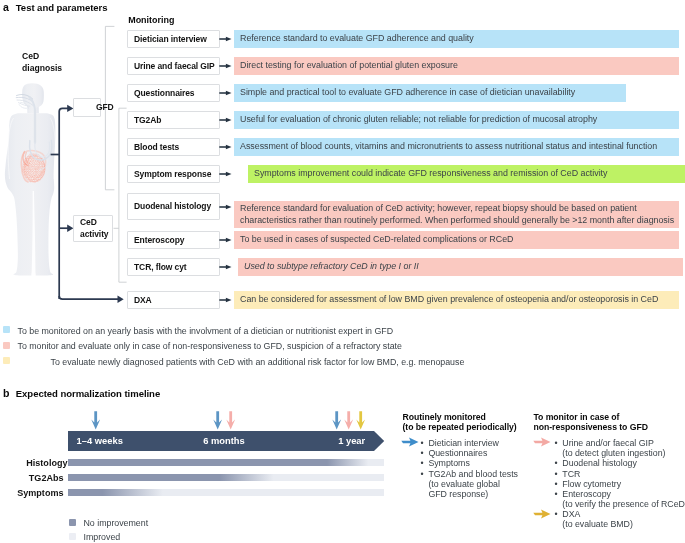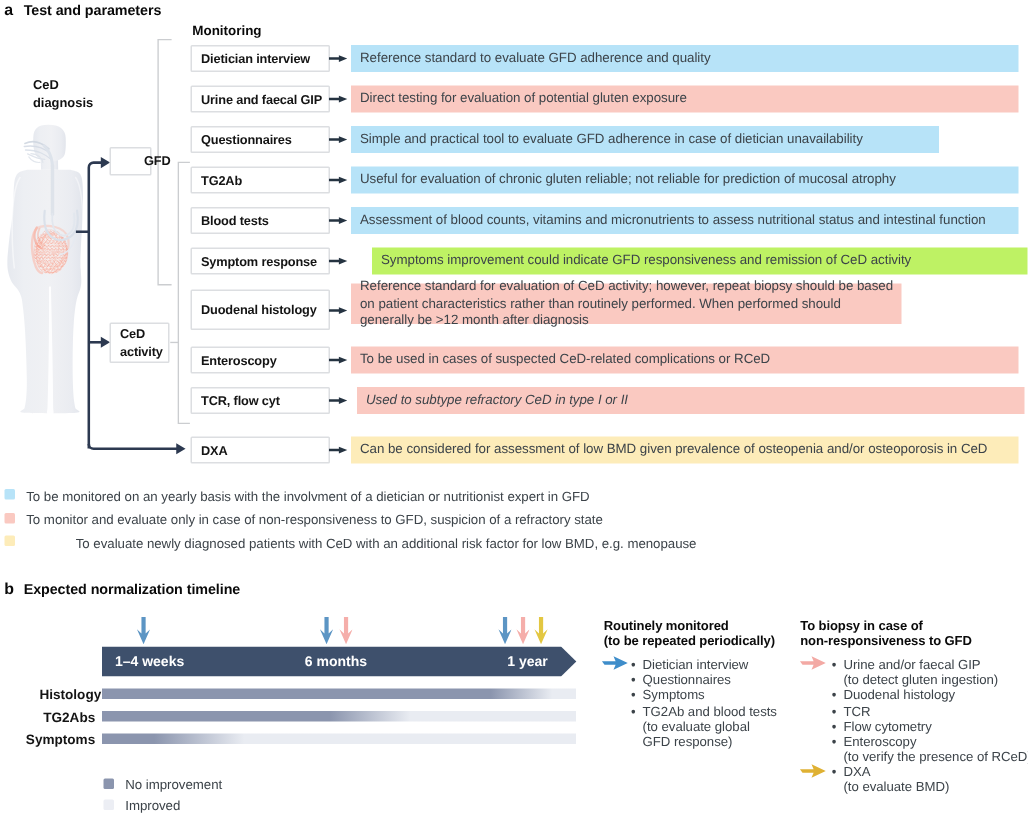--- a/index.html
+++ b/index.html
@@ -212,21 +212,21 @@
 <div class="band" style="left:248px;top:165px;width:445.0px;height:18px;background:#bef264;">
     <div class="t">Symptoms improvement could indicate GFD responsiveness and remission of CeD activity</div>
   </div>
 <div class="chip" style="left:127.0px;top:193px;width:93.0px;height:27px;">
     <div class="t">Duodenal histology</div>
   </div>
 <svg class="abs" style="left:219.3px;top:202.5px;" width="13" height="8" viewBox="0 0 13 8">
     <path d="M0.3 4.0 H7.6" stroke="#253341" stroke-width="1.55" fill="none"></path>
     <path d="M6.9 1.75 L12.5 4.0 L6.9 6.25 Z" fill="#253341"></path>
   </svg>
-<div class="band" style="left:234.0px;top:189px;width:367px;height:27px;background:#fac9c1;justify-content:center;">
+<div class="band" style="left:234.0px;top:201px;width:445.0px;height:27px;background:#fac9c1;justify-content:center;">
     <div class="t">Reference standard for evaluation of CeD activity; however, repeat biopsy should be based on patient characteristics rather than routinely performed. When performed should generally be &gt;12 month after diagnosis</div>
   </div>
 <div class="chip" style="left:127.0px;top:231px;width:93.0px;height:18px;">
     <div class="t">Enteroscopy</div>
   </div>
 <svg class="abs" style="left:219.3px;top:236.0px;" width="13" height="8" viewBox="0 0 13 8">
     <path d="M0.3 4.0 H7.6" stroke="#253341" stroke-width="1.55" fill="none"></path>
     <path d="M6.9 1.75 L12.5 4.0 L6.9 6.25 Z" fill="#253341"></path>
   </svg>
 <div class="band" style="left:234.0px;top:231px;width:445.0px;height:18px;background:#fac9c1;">
@@ -292,21 +292,21 @@
 <div class="track-bar" style="left:68.0px;top:489.0px;width:316.0px;background:linear-gradient(to right, #8b95ae 0%, #8b95ae 11%, #e9ecf2 30%, #e9ecf2 100%);"></div>
 <div class="legend-sw" style="left:69px;top:518.5px;background:#8b95ae;"></div>
 <div class="legend-tx" style="left:83.5px;top:518.9px;">No improvement</div>
 <div class="legend-sw" style="left:69px;top:532.5px;background:#eceef4;"></div>
 <div class="legend-tx" style="left:83.5px;top:532.9px;">Improved</div>
 <div class="rc-title" style="left:402.5px;top:413.2px;">
     <div>Routinely monitored</div>
     <div>(to be repeated periodically)</div>
   </div>
 <div class="rc-title" style="left:533.5px;top:413.2px;">
-    <div>To biopsy in case of</div>
+    <div>To monitor in case of</div>
     <div>non-responsiveness to GFD</div>
   </div>
 <div class="rc-bullet" style="left:420.6px;top:438.2px;">•</div>
 <div class="rc-item" style="left:428.4px;top:438.2px;">Dietician interview</div>
 <div class="rc-bullet" style="left:420.6px;top:448.3px;">•</div>
 <div class="rc-item" style="left:428.4px;top:448.3px;">Questionnaires</div>
 <div class="rc-bullet" style="left:420.6px;top:458.4px;">•</div>
 <div class="rc-item" style="left:428.4px;top:458.4px;">Symptoms</div>
 <div class="rc-bullet" style="left:420.6px;top:468.5px;">•</div>
 <div class="rc-item" style="left:428.4px;top:468.5px;">TG2Ab and blood tests</div>

